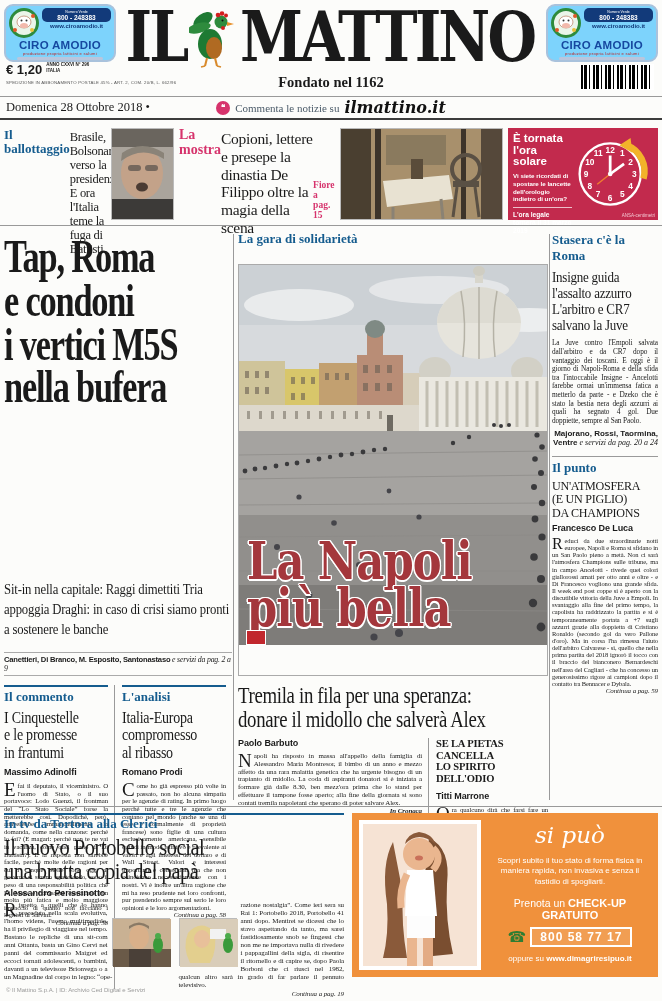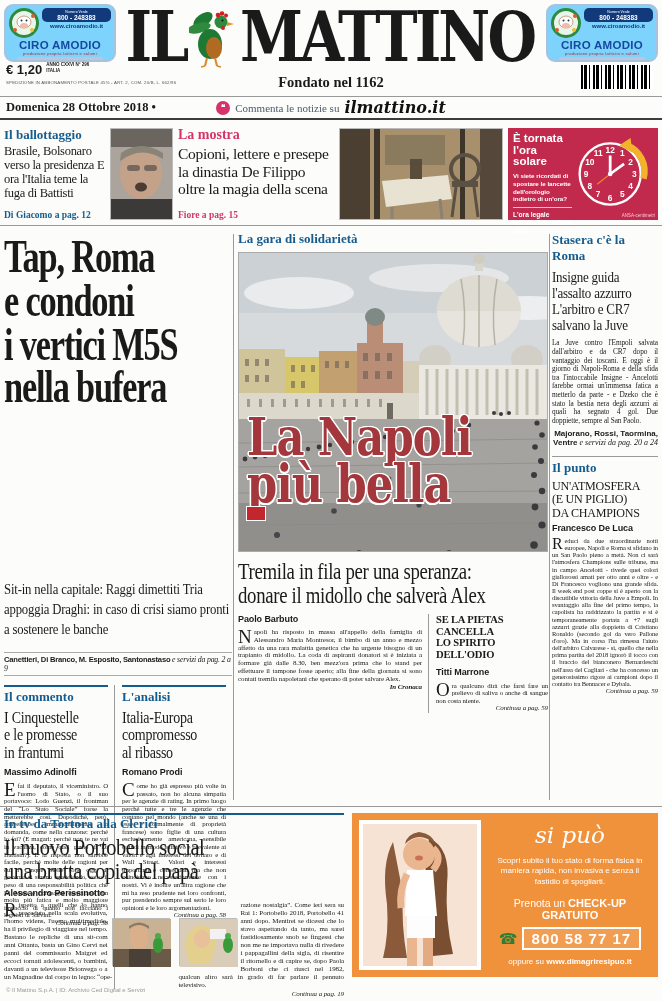--- a/index.html
+++ b/index.html
@@ -23,29 +23,29 @@
   .founded { position:absolute; left:122px; right:122px; top:74px; text-align:center; font-size:14.5px; font-weight:bold; }
 
   .price-row { position:absolute; left:6px; top:62px; display:flex; gap:4px; align-items:flex-start; }
   .price { font-size:13px; font-weight:bold; font-family:"Liberation Sans",sans-serif; }
   .issue { font-family:"Liberation Sans",sans-serif; font-size:4.5px; font-weight:bold; color:#222; line-height:1.3; }
   .smallprint { position:absolute; left:6px; top:80px; font-family:"Liberation Sans",sans-serif; font-size:4.3px; color:#555; letter-spacing:.2px; }
   .barcode { position:absolute; right:8px; top:64px; width:74px; height:26px;
     background:repeating-linear-gradient(90deg,#000 0 2px,#fff 2px 3px,#000 3px 6px,#fff 6px 8px,#000 8px 9px,#fff 9px 12px); border:1px solid #fff; }
 
   .date-row { position:absolute; left:0; right:0; top:96px; height:24px; border-top:1px solid #999; border-bottom:2px solid #3c3c3c; display:flex; align-items:center; padding:0 6px; }
-  .date-text { font-weight:bold; font-size:12.5px; }
+  .date-text { font-weight:normal; font-size:12.5px; }
   .comment-strip { position:absolute; left:0; right:0; text-align:center; display:flex; justify-content:center; align-items:center; gap:5px; }
   .comment-icon { width:14px; height:14px; border-radius:50%; background:#d6336c; color:#fff; font-size:8px; line-height:14px; text-align:center; font-weight:bold; }
   .comment-text { font-size:11px; color:#4a5a68; }
   .comment-site { font-family:"DejaVu Serif",serif; font-style:italic; font-weight:bold; font-size:16px; color:#111; }
 
   
   .topstrip { position:absolute; top:122px; left:0; right:0; height:104px; padding:6px 4px 5px; display:flex; gap:5px; border-bottom:1px solid #999; }
-  .ts-box { display:flex; flex-direction:column; }
+  .ts-box { display:flex; flex-direction:row; }
   .kicker { color:#155c8e; font-weight:bold; font-size:13px; line-height:1.05; }
   .kicker.pink { color:#d6336c; font-size:14px; }
   .ts-text { font-size:12.5px; line-height:1.12; margin-top:2px; letter-spacing:-.3px; }
   .ts-text.big { font-size:15.5px; line-height:1.15; }
   .ts-byline { color:#155c8e; font-weight:bold; font-size:9.5px; margin-top:auto; }
   .ts-byline.pink { color:#d6336c; }
   .ts-photo { border:1px solid #bbb; overflow:hidden; }
   .clockbox { background:#c22a4d; color:#fff; padding:5px 5px 4px; display:flex; gap:3px; position:relative; }
   .cb-left { width:64px; display:flex; flex-direction:column; }
   .cb-title { font-family:"Liberation Sans",sans-serif; font-weight:bold; font-size:11.5px; line-height:1.02; }
@@ -69,21 +69,21 @@
   .op-col { width:110px; padding-right:6px; }
   .op-col + .op-col { border-left:1px solid #9a9a9a; padding-left:7px; width:118px; }
   .op-kicker { border-top:2px solid #155c8e; padding-top:2px; color:#155c8e; font-weight:bold; font-size:13px; }
   .op-title { width:130px; transform:scale(.8,1); transform-origin:0 0; font-size:17.5px; line-height:1.0; margin-top:4px; letter-spacing:-.3px; }
   .author { font-family:"Liberation Sans",sans-serif; font-weight:bold; font-size:9px; margin-top:6px; letter-spacing:-.1px; }
   .art { font-size:6.8px; line-height:1.12; text-align:justify; margin-top:5px; letter-spacing:-.1px; }
   .dc { float:left; font-size:19px; line-height:14px; padding:1px 2px 0 0; }
   .more { display:block; text-align:right; font-style:italic; font-size:7px; margin-top:1px; }
   .tail { display:block; text-align:right; font-style:italic; font-weight:bold; font-size:7px; }
 
-  .photo-wrap { position:relative; margin-top:6px; width:310px; height:300px; border:1px solid #aaa; overflow:hidden; }
+  .photo-wrap { position:relative; margin-top:18px; width:310px; height:412px; border:1px solid #aaa; overflow:hidden; }
   .overlay-head { position:absolute; left:8px; bottom:42px; font-family:"DejaVu Serif",serif; font-weight:bold; font-size:47px; line-height:.92; letter-spacing:-1px; color:#a4373c;
      text-shadow:-1.5px 0 #fff,1.5px 0 #fff,0 -1.5px #fff,0 1.5px #fff,-1px -1px #fff,1px 1px #fff,-1px 1px #fff,1px -1px #fff; transform:scale(.92,1.1); transform-origin:0 100%; white-space:nowrap; }
   .photo-badge { position:absolute; left:7px; bottom:30px; width:20px; height:15px; background:#c1272d; border:1px solid #fff; }
   .trem-head { width:388px; transform:scale(.8,1); transform-origin:0 0; font-size:23.5px; line-height:1.05; margin-top:7px; letter-spacing:-.4px; }
   .center-row { display:flex; margin-top:6px; }
   .center-left { width:190px; padding-right:6px; }
   .center-right { width:120px; border-left:1px solid #9a9a9a; padding-left:7px; }
   .pietas-title { font-size:10.6px; font-weight:bold; line-height:1.1; letter-spacing:-.2px; }
 
   .sp-kicker { color:#155c8e; font-weight:bold; font-size:13px; }
@@ -109,21 +109,21 @@
   .dim-photo { width:122px; height:150px; background:#fff; padding:4px; }
   .dim-right { flex:1; color:#fff; text-align:center; font-family:"Liberation Sans",sans-serif; display:flex; flex-direction:column; align-items:center; }
   .dim-title { display:flex; align-items:baseline; gap:5px; margin-top:2px; }
   .dim-bold { font-weight:bold; font-size:27px; letter-spacing:-1px; }
   .dim-script { font-family:"DejaVu Serif",serif; font-style:italic; font-size:23px; }
   .dim-body { font-size:8px; line-height:1.3; margin-top:8px; }
   .dim-cta { font-size:10.5px; margin-top:10px; }
   .dim-cta b { font-size:11px; }
   .dim-phone-row { display:flex; align-items:center; gap:4px; margin-top:6px; }
   .phone-glyph { color:#2e7d32; font-size:15px; }
-  .dim-phone { border:2px solid #fff; padding:1px 8px; font-weight:bold; font-size:15px; letter-spacing:1px; background:rgba(255,255,255,.12); }
+  .dim-phone { border:2px solid #fff; padding:1px 8px; font-weight:bold; font-size:12px; letter-spacing:1px; background:rgba(255,255,255,.12); }
   .dim-site { font-size:8px; margin-top:7px; }
 
   .footer { position:absolute; left:6px; top:987px; font-family:"Liberation Sans",sans-serif; font-size:6px; color:#999; }
 </style>
 </head>
 <body>
 
 <div id="page">
 
   <div class="ciro left">

